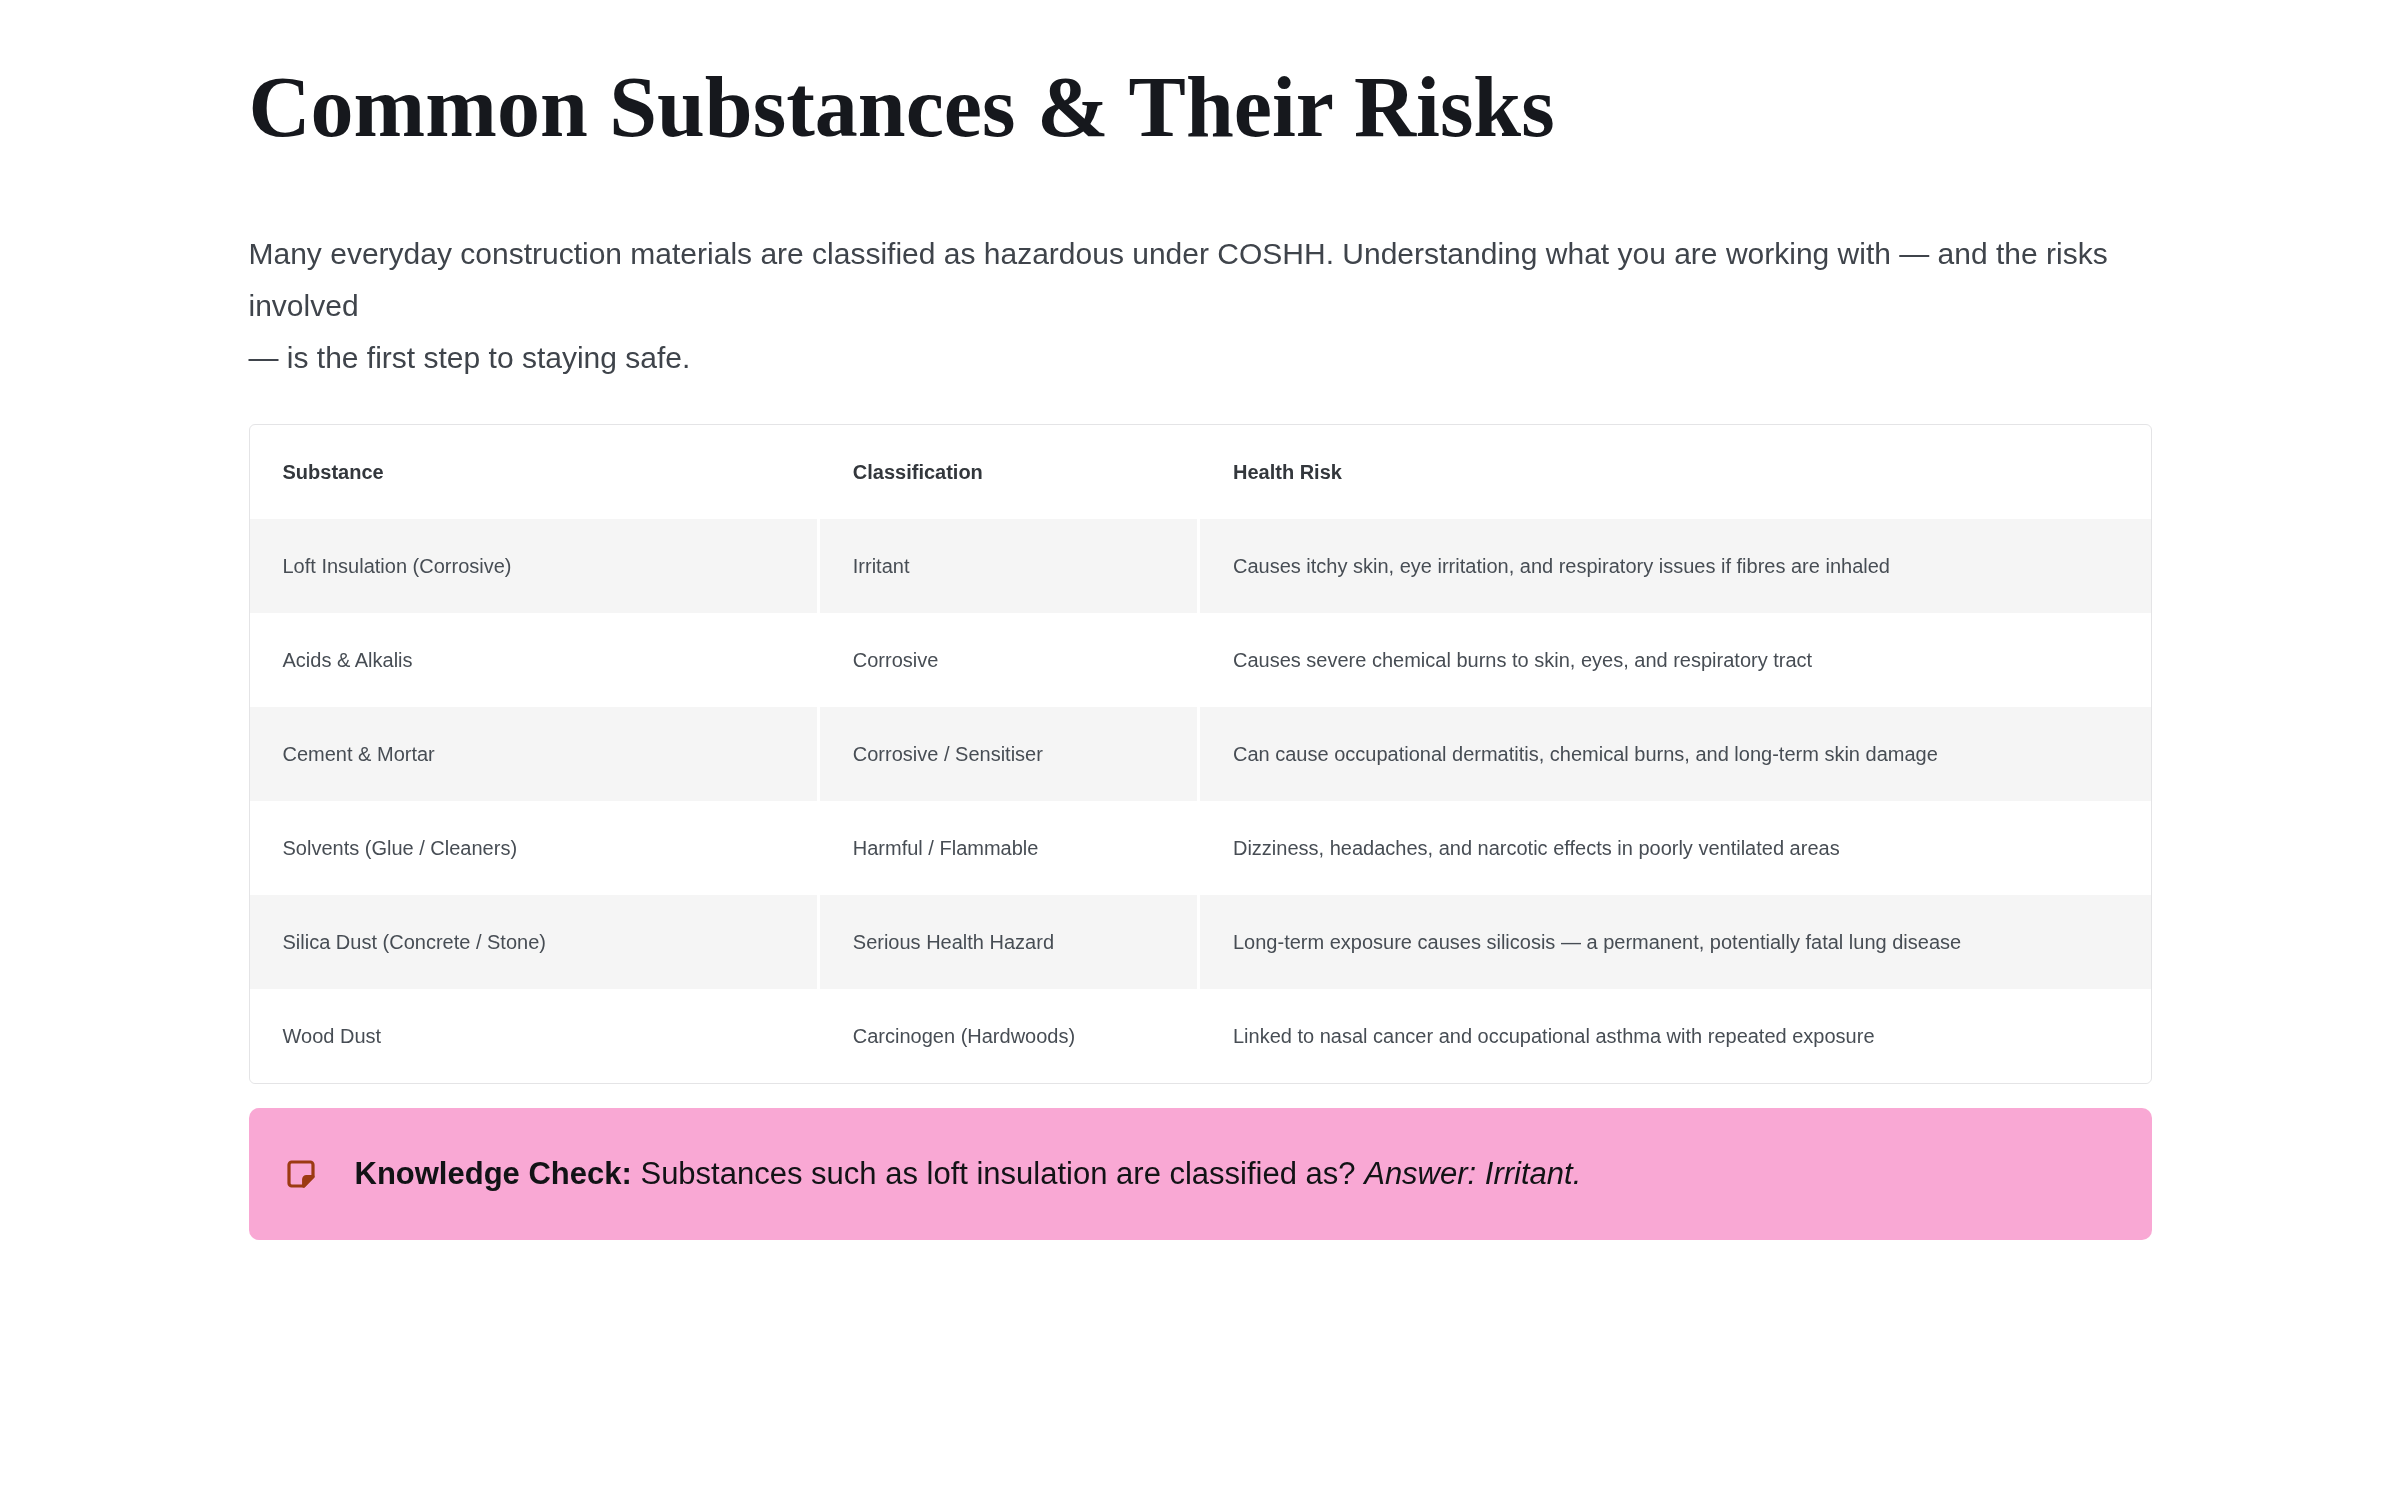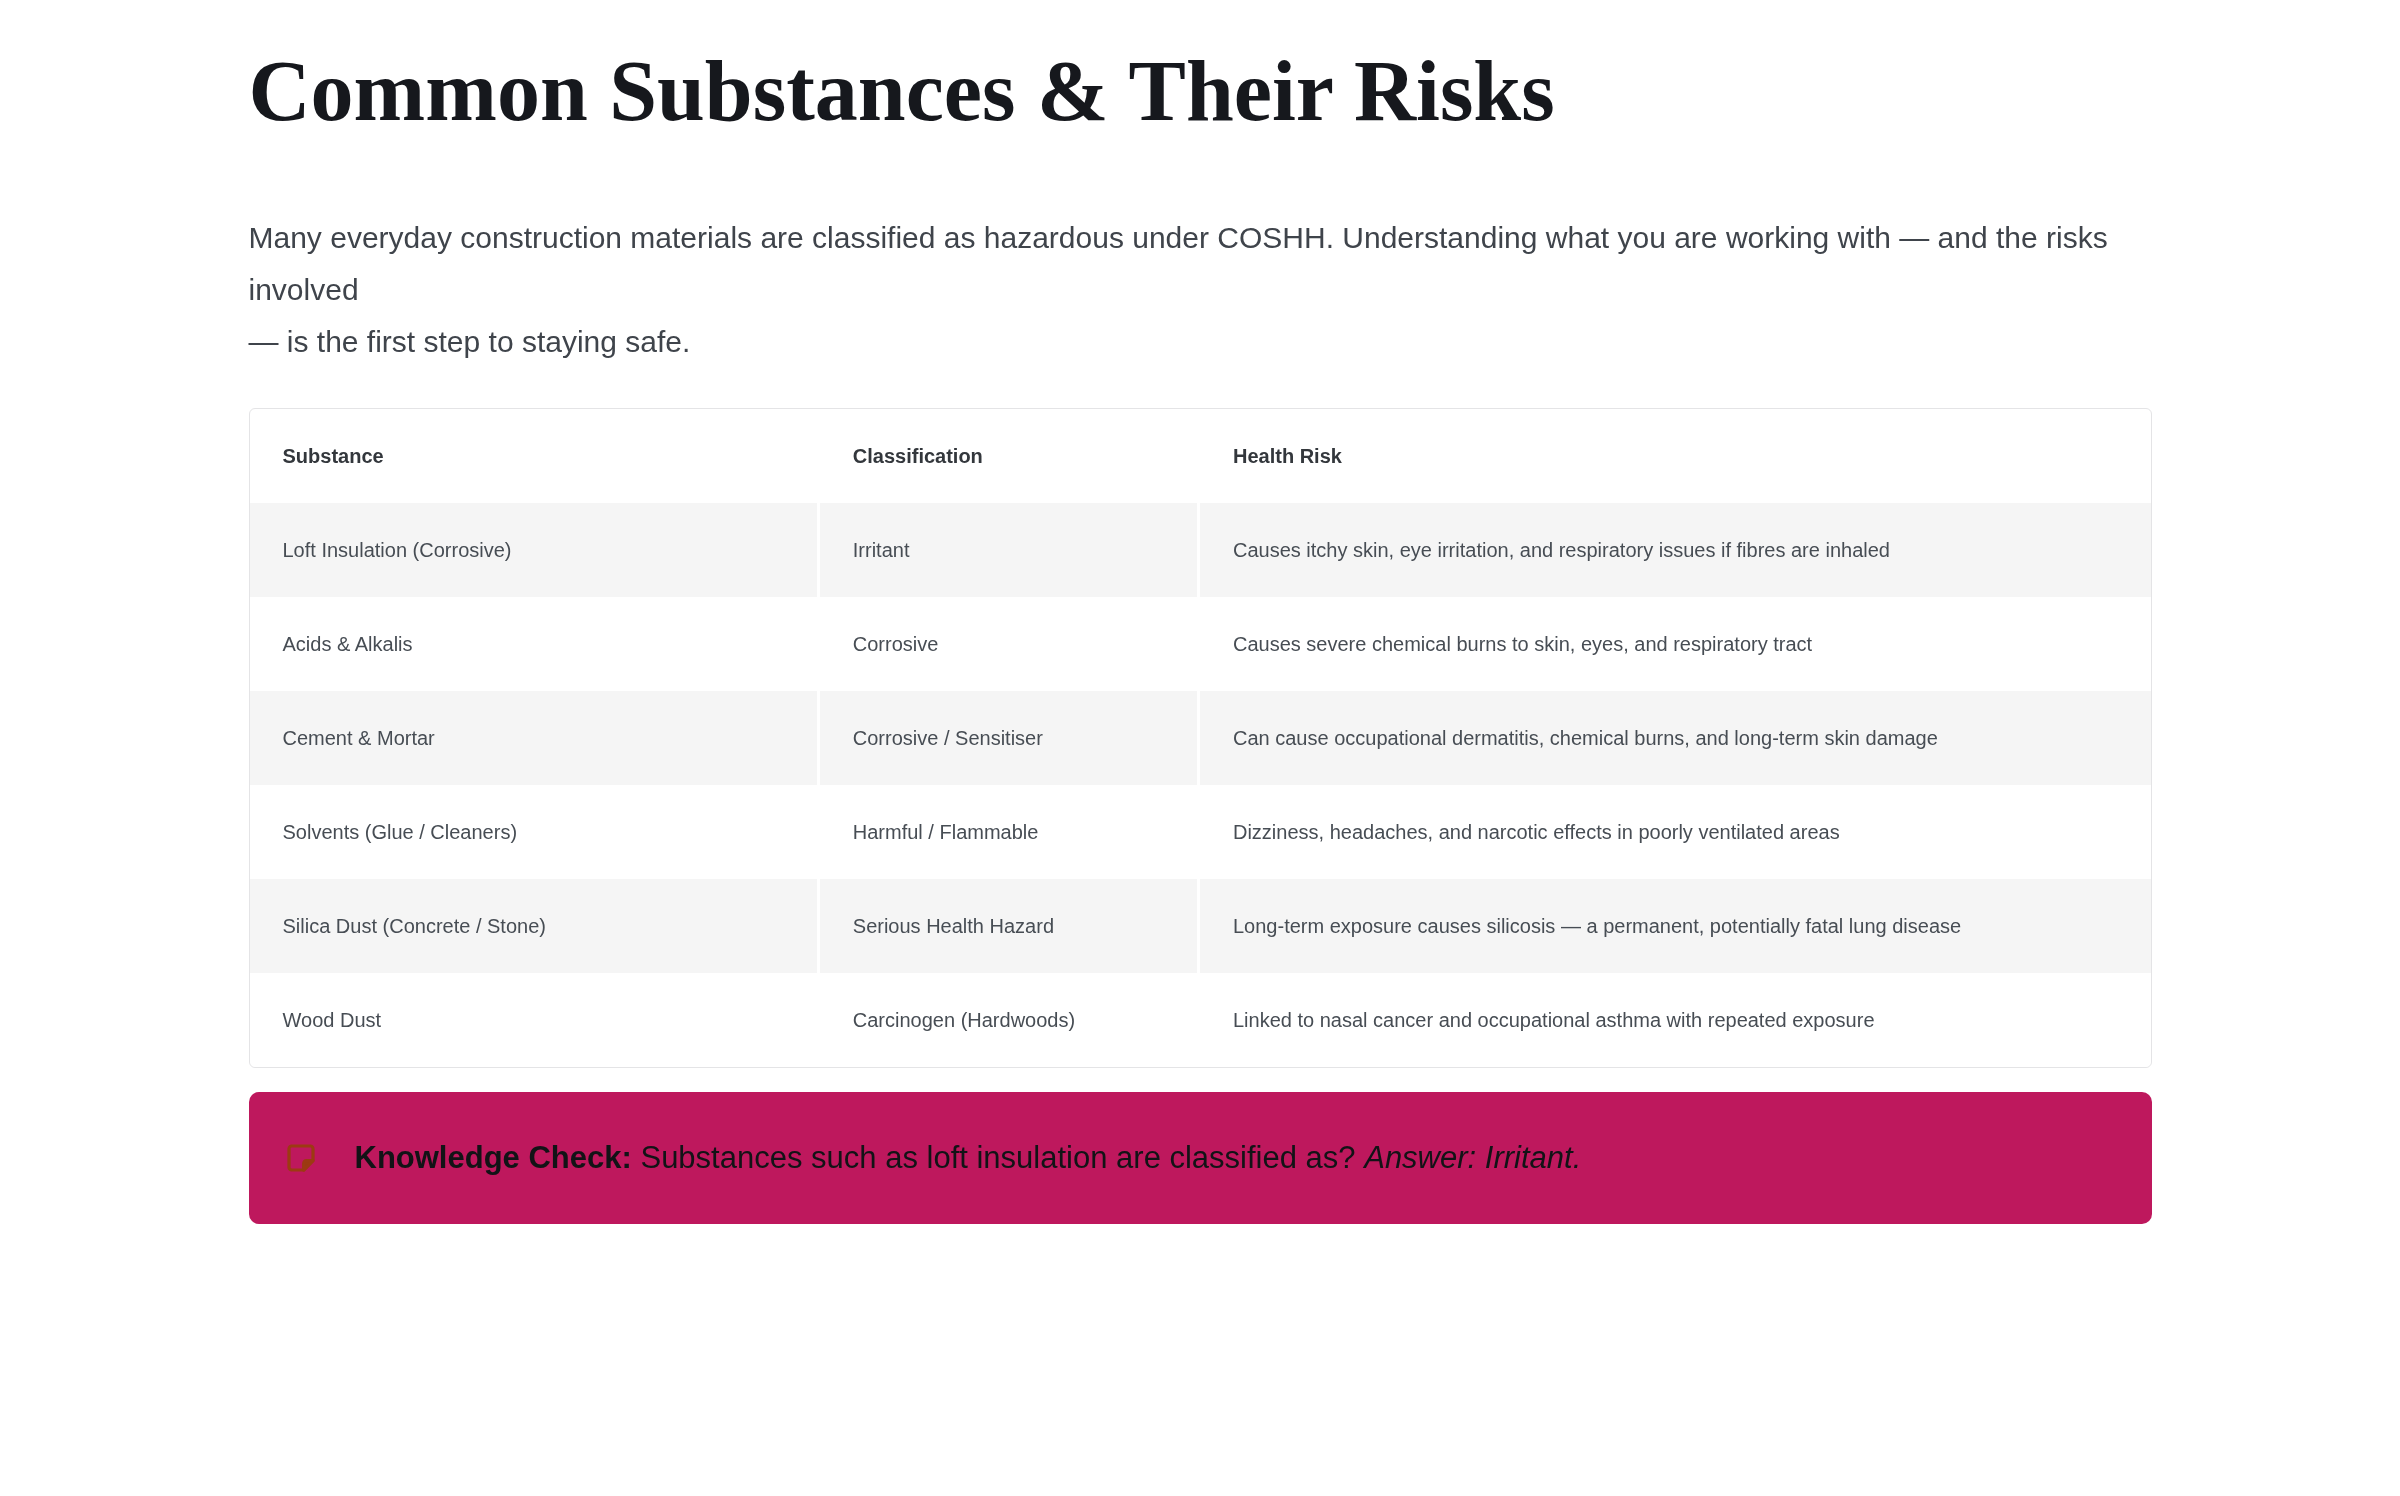--- a/index.html
+++ b/index.html
@@ -6,21 +6,21 @@
   html, body { margin: 0; padding: 0; }
   body {
     width: 2400px;
     height: 1496px;
     background: #ffffff;
     font-family: "Liberation Sans", "DejaVu Sans", sans-serif;
     overflow: hidden;
   }
   .content {
     width: 1903px;
-    margin: 0 auto;
+    margin: 16px auto;
     padding-top: 48px;
   }
   h1.page-title {
     margin: 0;
     font-family: "Liberation Serif", "DejaVu Serif", serif;
     font-weight: 600;
     font-size: 86px;
     line-height: 1;
     color: #16181d;
     letter-spacing: 0;
@@ -67,21 +67,21 @@
     border-right: 3px solid #ffffff;
   }
   tbody tr:nth-child(odd) td { background: #f5f5f5; }
   tbody tr:nth-child(even) td { background: #ffffff; }
   
   tbody tr:last-child td:first-child { border-bottom-left-radius: 6px; }
   tbody tr:last-child td:last-child  { border-bottom-right-radius: 6px; }
 
   .callout {
     margin-top: 24px;
-    background: #be185d;
+    background: #f9a8d4;
     border-radius: 10px;
     padding: 40px 36px;
     display: flex;
     align-items: center;
     gap: 38px;
   }
   .callout .note-icon {
     flex: 0 0 auto;
     width: 32px;
     height: 32px;

